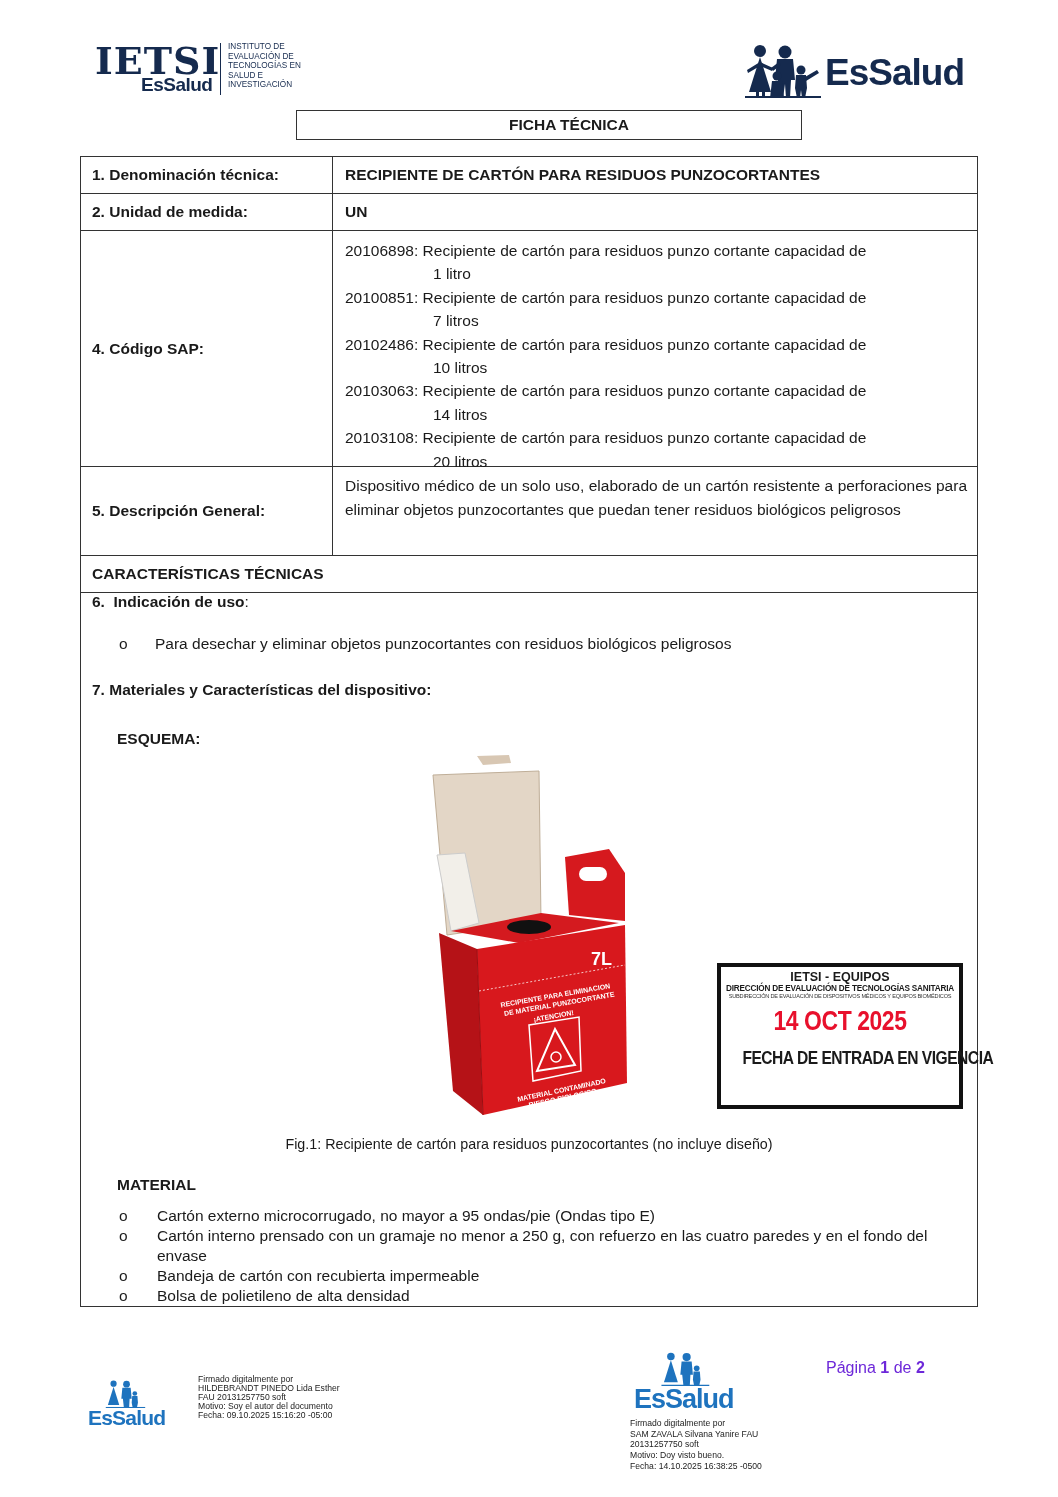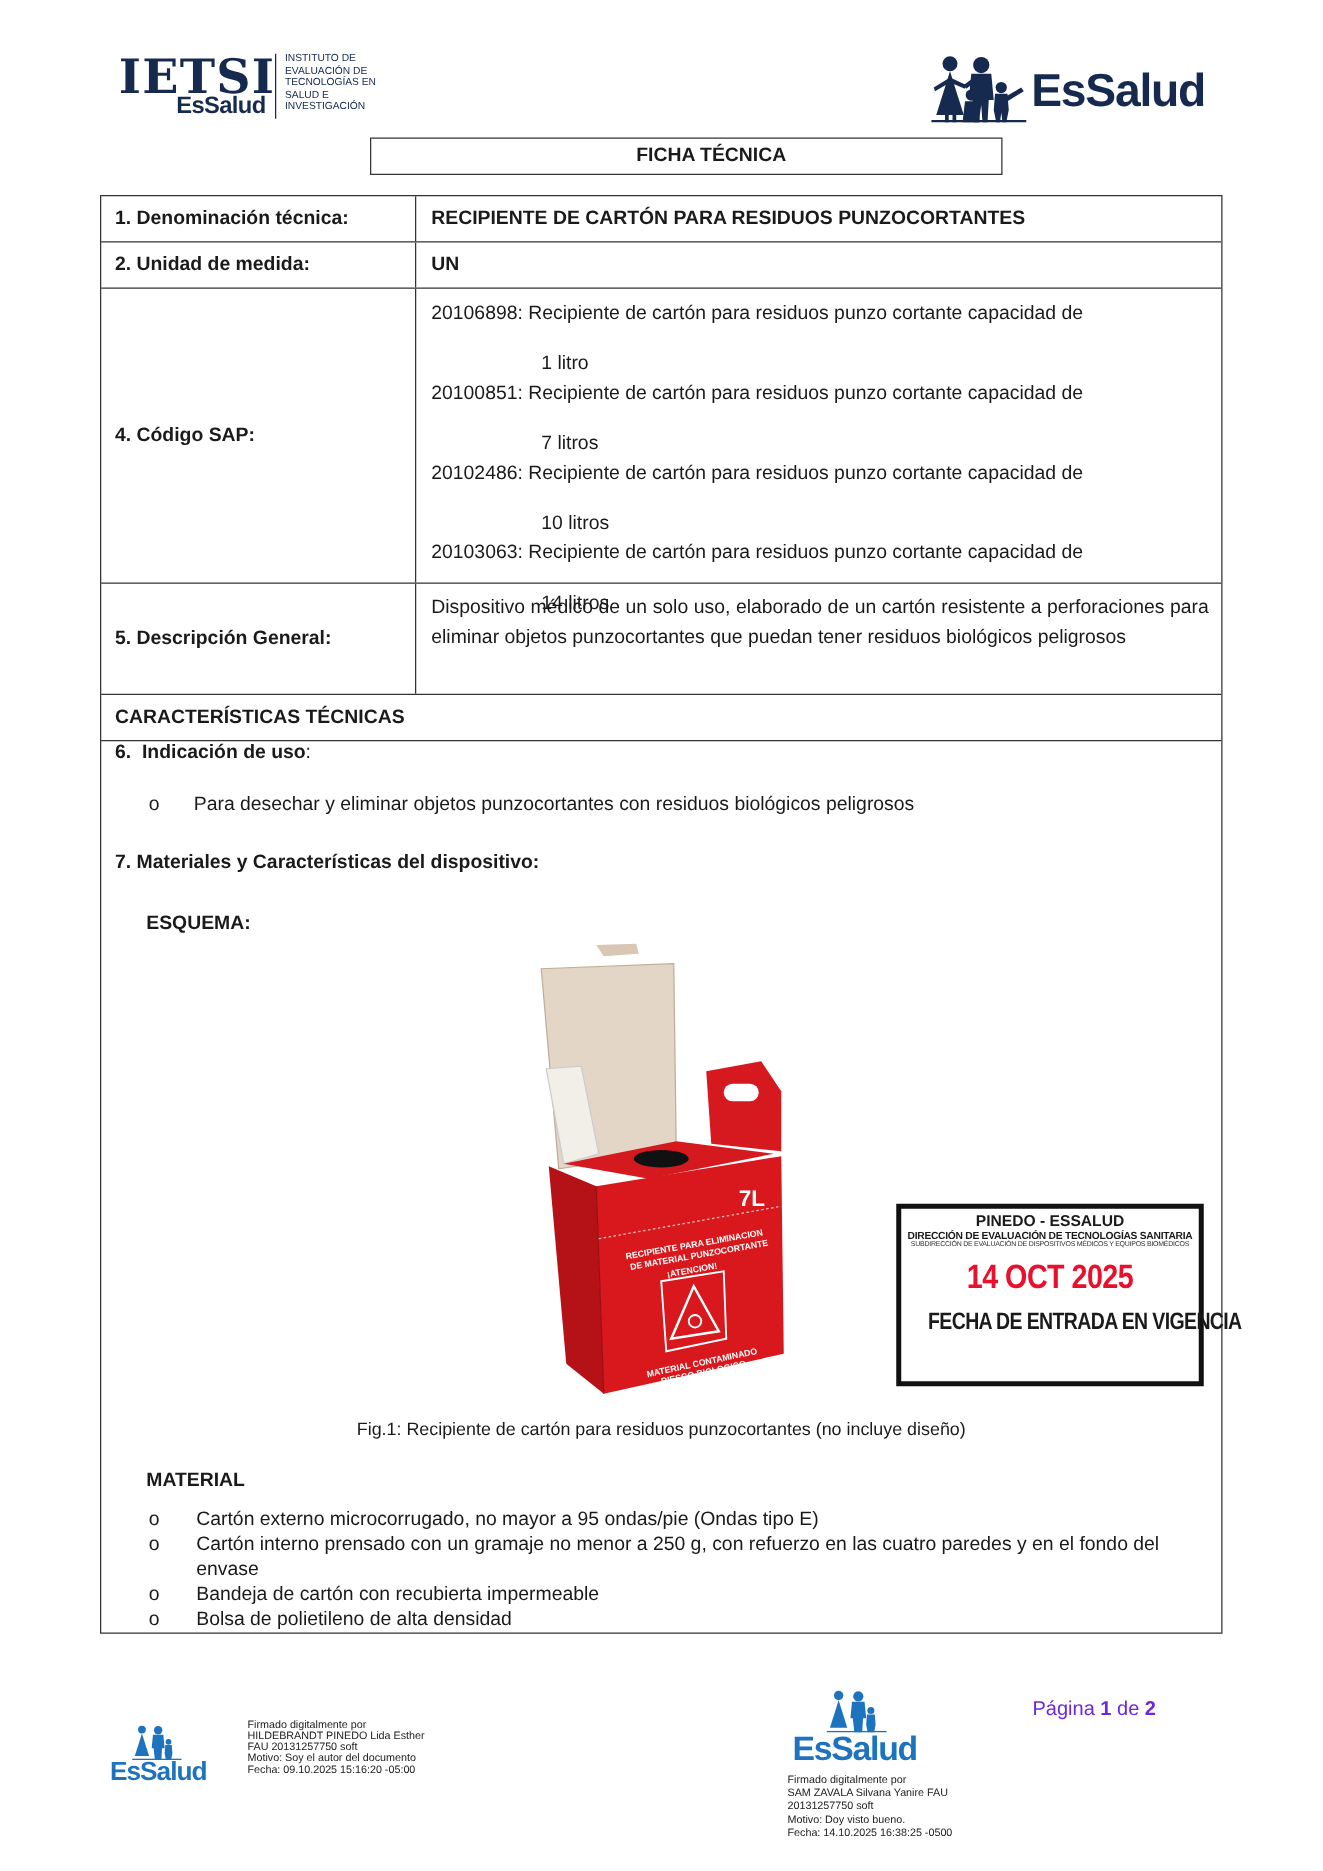--- a/index.html
+++ b/index.html
@@ -25,21 +25,21 @@
   .sheet { position: absolute; left: 80px; top: 156px; width: 896px; border: 1px solid #333; }
   .row { display: flex; border-bottom: 1px solid #333; }
   .row .lbl { width: 238px; border-right: 1px solid #333; padding: 0 0 0 11px; display: flex; align-items: center;
               font-weight: bold; font-size: 15.5px; box-sizing: border-box; width: 252px; }
   .row .val { flex: 1; padding: 0 10px 0 12px; display: flex; align-items: center; font-size: 15.5px; }
   .r1, .r2, .r3 { height: 36px; }
   .r1 .val, .r2 .val { font-weight: bold; }
   .r4 { height: 235px; }
   .r4 .val { display: block; padding-top: 8px; }
   .sap-item { line-height: 23.4px; }
-  .sap-item .cont { display: block; padding-left: 88px; margin-top: 17px; }
+  .sap-item .cont { display: block; padding-left: 88px; }
   .r5 { height: 88px; }
   .r5 .val { text-align: justify; line-height: 23.5px; display: block; padding-top: 7px; }
   .char-hdr { height: 36px; display: flex; align-items: center; padding-left: 11px; font-weight: bold; font-size: 15.5px; border-bottom: 1px solid #333; }
 
   .body-area { position: relative; height: 713px; }
   .sec6 { position: absolute; left: 11px; top: 0; font-weight: bold; font-size: 15.5px; }
   .sec6 .plain { font-weight: normal; }
   .bullet-row { position: absolute; left: 38px; font-size: 15.5px; }
   .bullet-row .b { display: inline-block; width: 36px; }
   .sec7 { position: absolute; left: 11px; top: 88px; font-weight: bold; font-size: 15.5px; }
@@ -130,20 +130,24 @@
         <span class="cont">7 litros</span>
       </div>
       <div class="sap-item">
         <span>20102486:</span> <span>Recipiente de cartón para residuos punzo cortante capacidad de</span>
         <span class="cont">10 litros</span>
       </div>
       <div class="sap-item">
         <span>20103063:</span> <span>Recipiente de cartón para residuos punzo cortante capacidad de</span>
         <span class="cont">14 litros</span>
       </div>
+      <div class="sap-item">
+        <span>20103108:</span> <span>Recipiente de cartón para residuos punzo cortante capacidad de</span>
+        <span class="cont">20 litros</span>
+      </div>
     </div>
   </div>
   <div class="row r5">
     <div class="lbl">5.  Descripción General:</div>
     <div class="val">Dispositivo médico de un solo uso, elaborado de un cartón resistente a perforaciones para eliminar objetos punzocortantes que puedan tener residuos biológicos peligrosos</div>
   </div>
   <div class="char-hdr">CARACTERÍSTICAS TÉCNICAS</div>
 
   <div class="body-area">
     <div class="sec6">
@@ -185,21 +189,21 @@
         <polygon points="156,276 176,312 138,318" fill="none" stroke="#ffffff" stroke-width="2"></polygon>
         <circle cx="157" cy="304" r="5" fill="none" stroke="#ffffff" stroke-width="1.5"></circle>
       </g>
       <g transform="rotate(-12 160 340)" fill="#ffffff" font-family="Liberation Sans, sans-serif" font-weight="bold" font-size="7">
         <text x="118" y="340">MATERIAL CONTAMINADO</text>
         <text x="128" y="348">RIESGO BIOLOGICO</text>
       </g>
     </svg>
 
     <div class="stamp">
-      <div class="s1">PINEDO - ESSALUD</div>
+      <div class="s1">IETSI - EQUIPOS</div>
       <div class="s2">DIRECCIÓN DE EVALUACIÓN DE TECNOLOGÍAS SANITARIA</div>
       <div class="s3">SUBDIRECCIÓN DE EVALUACIÓN DE DISPOSITIVOS MÉDICOS Y EQUIPOS BIOMÉDICOS</div>
       <div class="s4">14 OCT 2025</div>
       <div class="s5">FECHA DE ENTRADA EN VIGENCIA</div>
     </div>
 
     <div class="caption">Fig.1:  Recipiente de cartón para residuos punzocortantes (no incluye diseño)</div>
     <div class="material-h">MATERIAL</div>
     <div class="mat-list">
       <div class="it">

